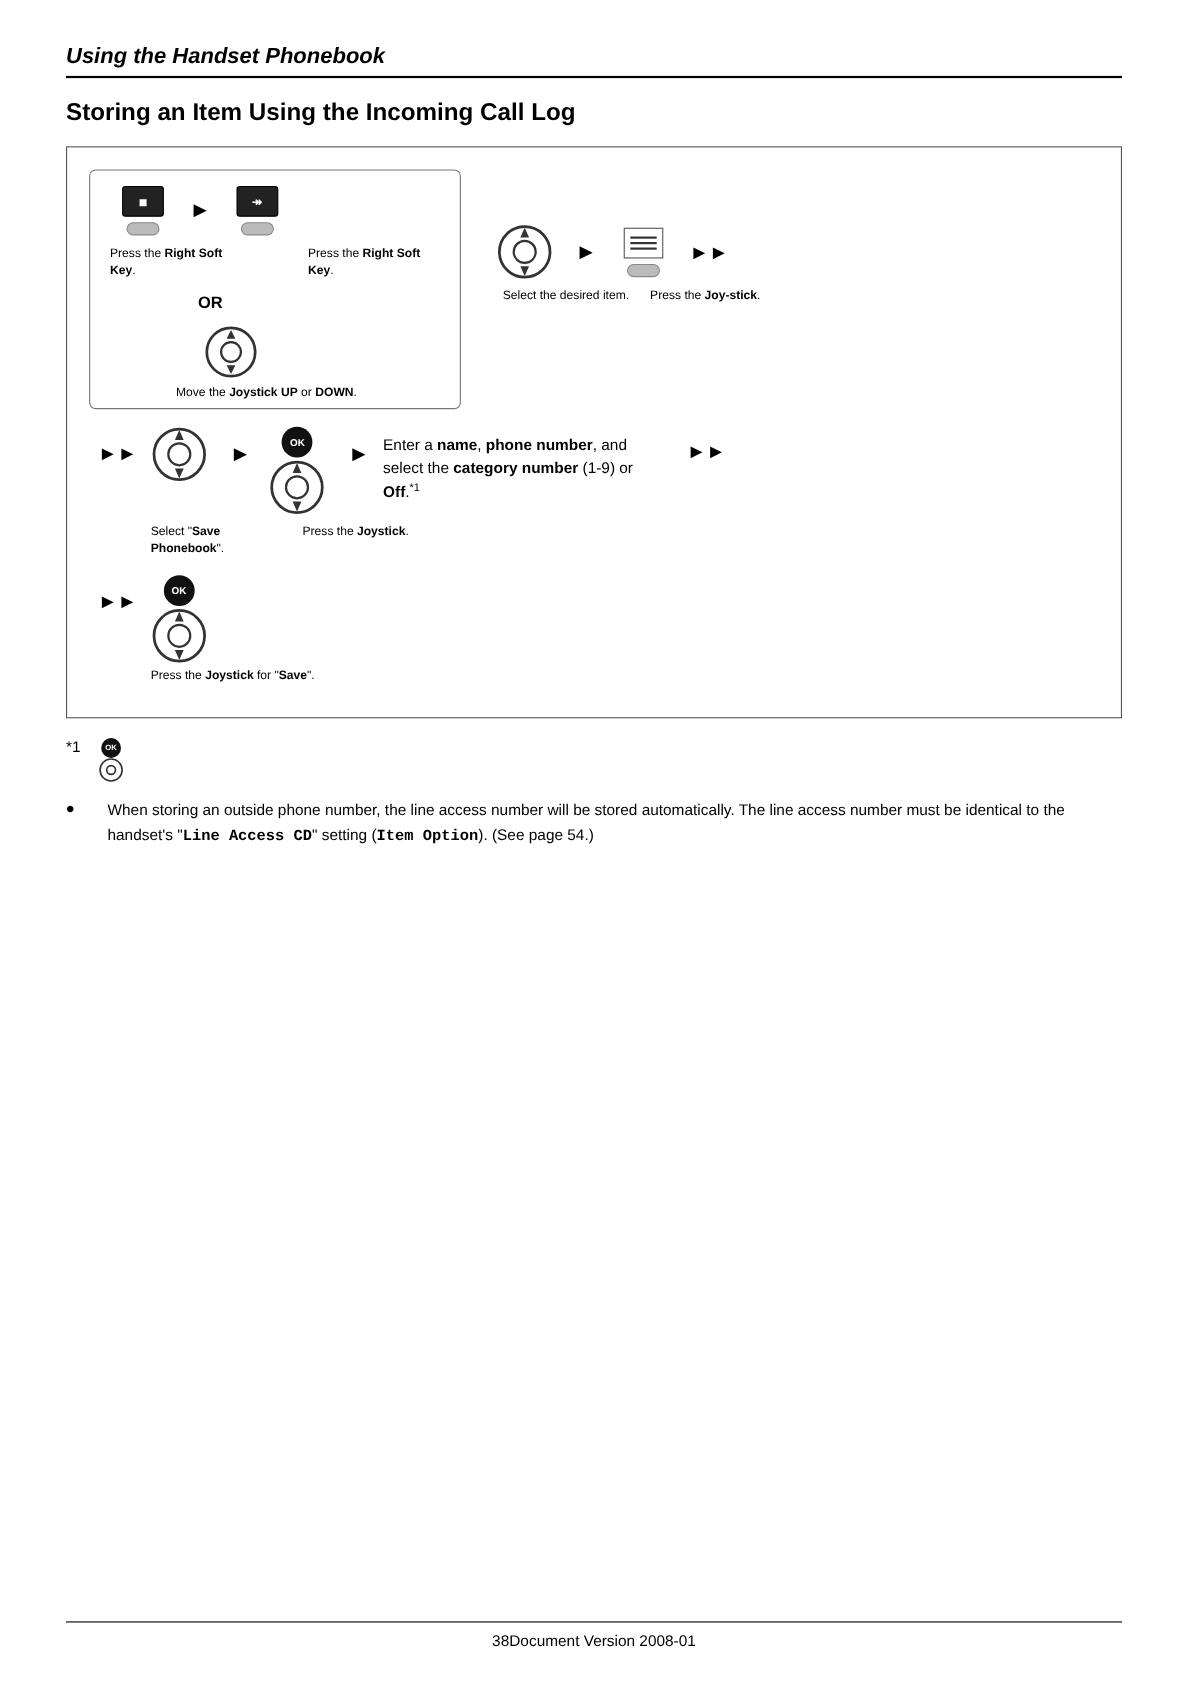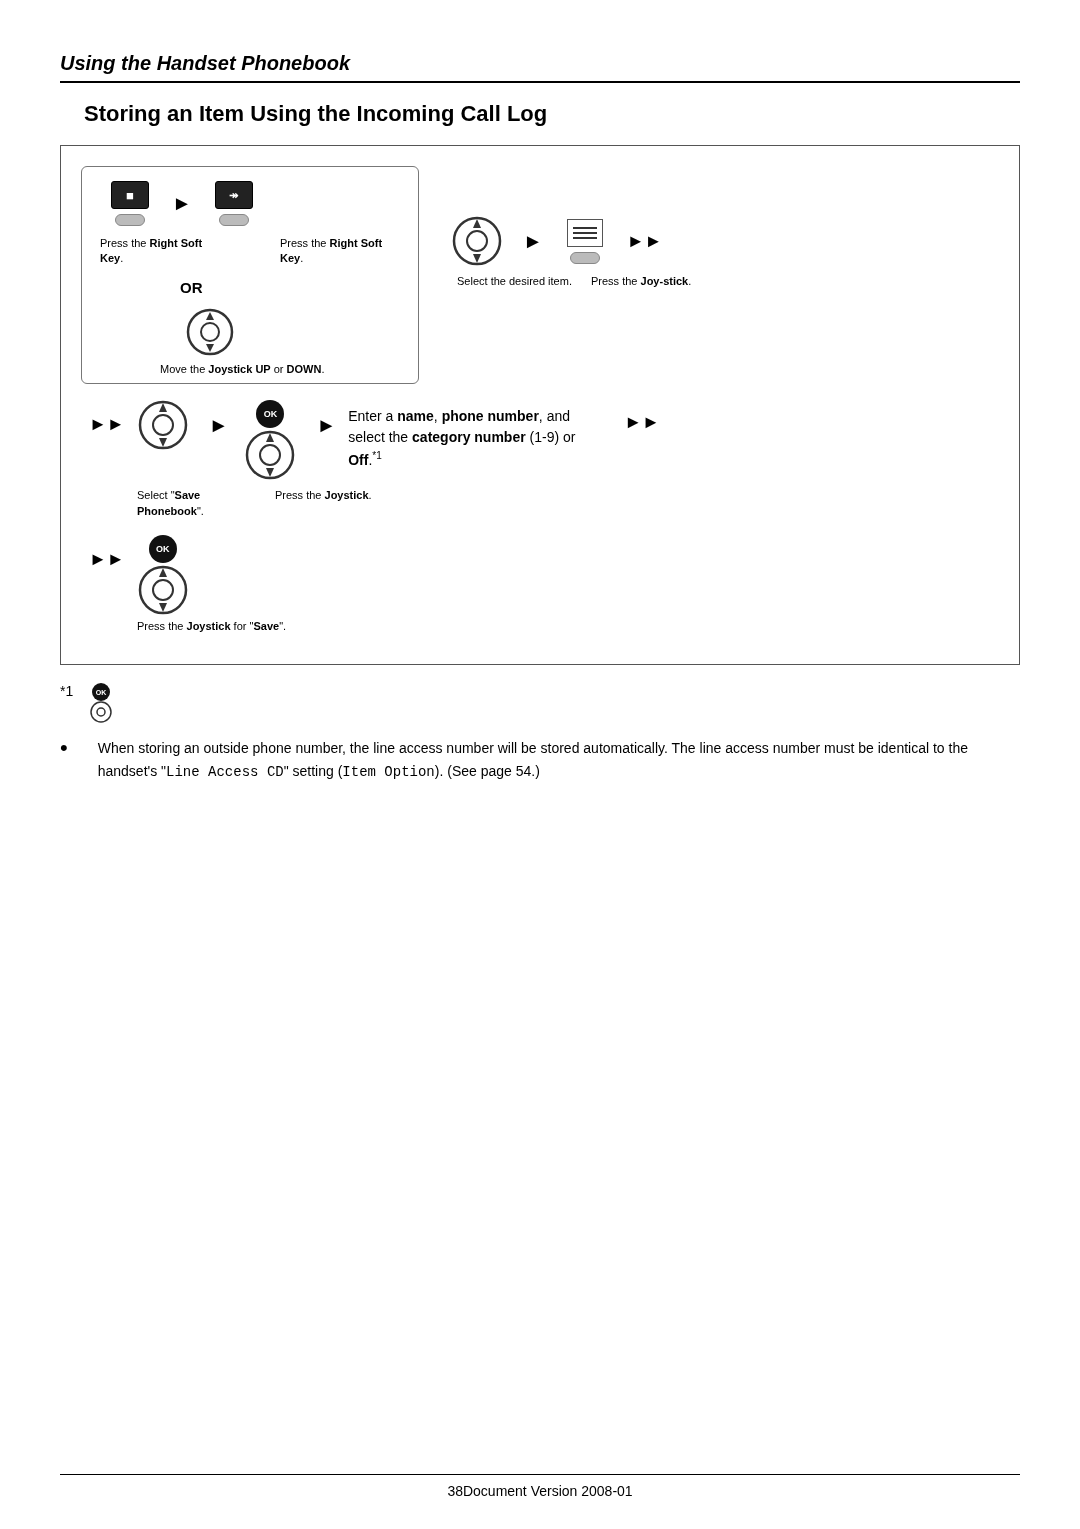--- a/index.html
+++ b/index.html
@@ -14,33 +14,31 @@
     }
     .page {
       padding: 40px 60px 60px 60px;
     }
     .header-title {
       font-style: italic;
       font-weight: bold;
       font-size: 20px;
       margin-bottom: 6px;
       color: #000;
-      margin-top: 12px;
     }
     .header-line {
       border: none;
       border-top: 2px solid #000;
       margin-bottom: 18px;
     }
     .section-title {
       font-size: 22px;
       font-weight: bold;
       margin-bottom: 18px;
       color: #000;
-      margin-left: 24px;
     }
     .diagram-box {
       border: 1.5px solid #555;
       padding: 20px 20px 20px 20px;
       margin-bottom: 18px;
       position: relative;
     }
     
     .arrow-right {
       font-size: 20px;
@@ -148,21 +146,21 @@
       align-items: center;
       gap: 6px;
     }
     .bullet-point {
       font-size: 14px;
       margin-left: 20px;
       line-height: 1.6;
     }
     .bullet-point code {
       font-family: 'Courier New', monospace;
-      font-weight: normal;
+      font-weight: bold;
     }
     
     .footer {
       position: absolute;
       bottom: 30px;
       left: 60px;
       right: 60px;
       display: flex;
       justify-content: center;
       font-size: 14px;

